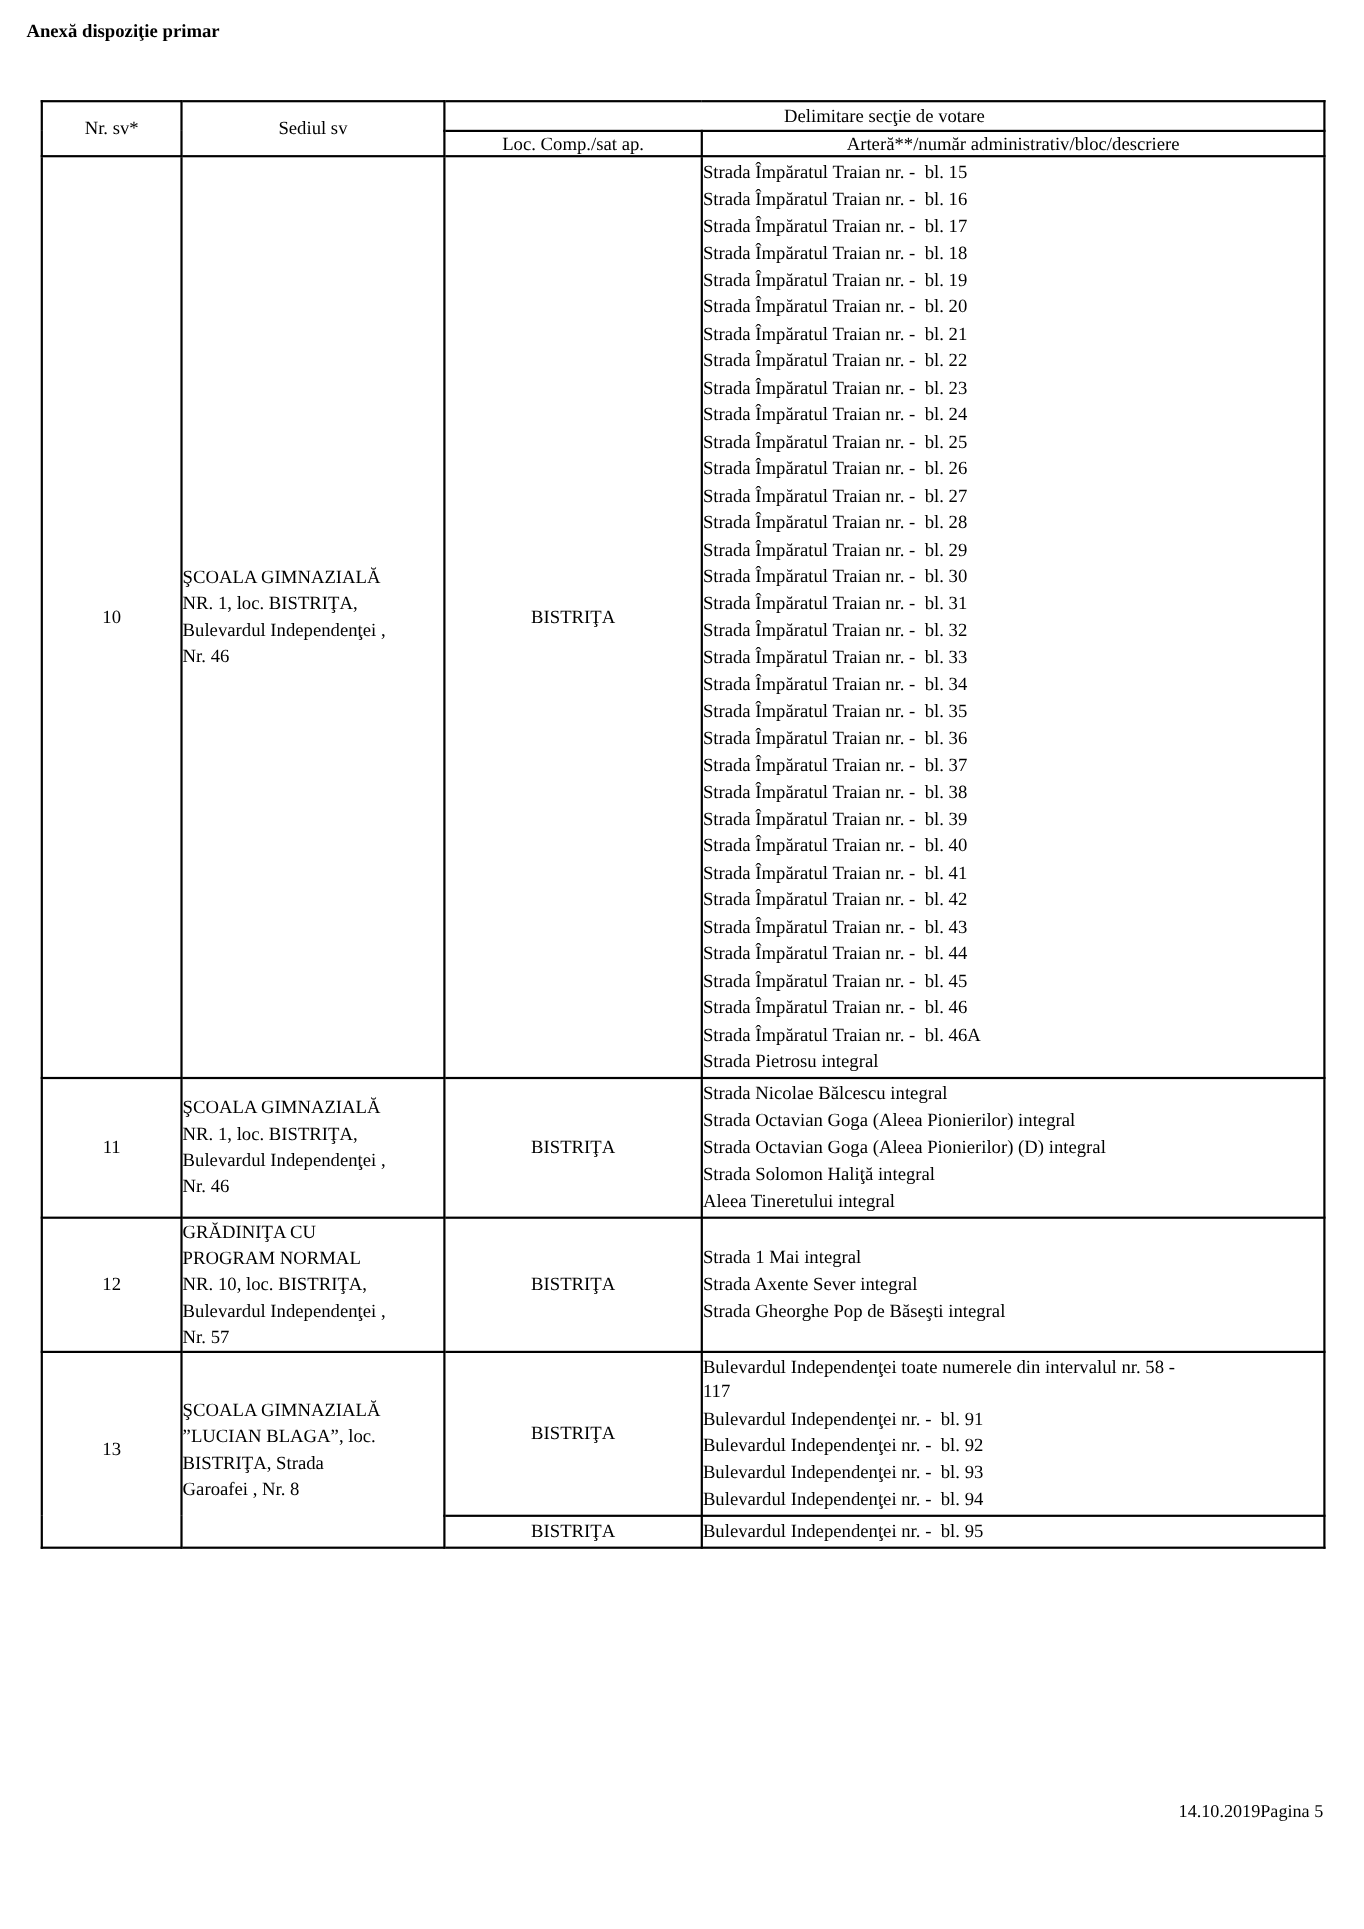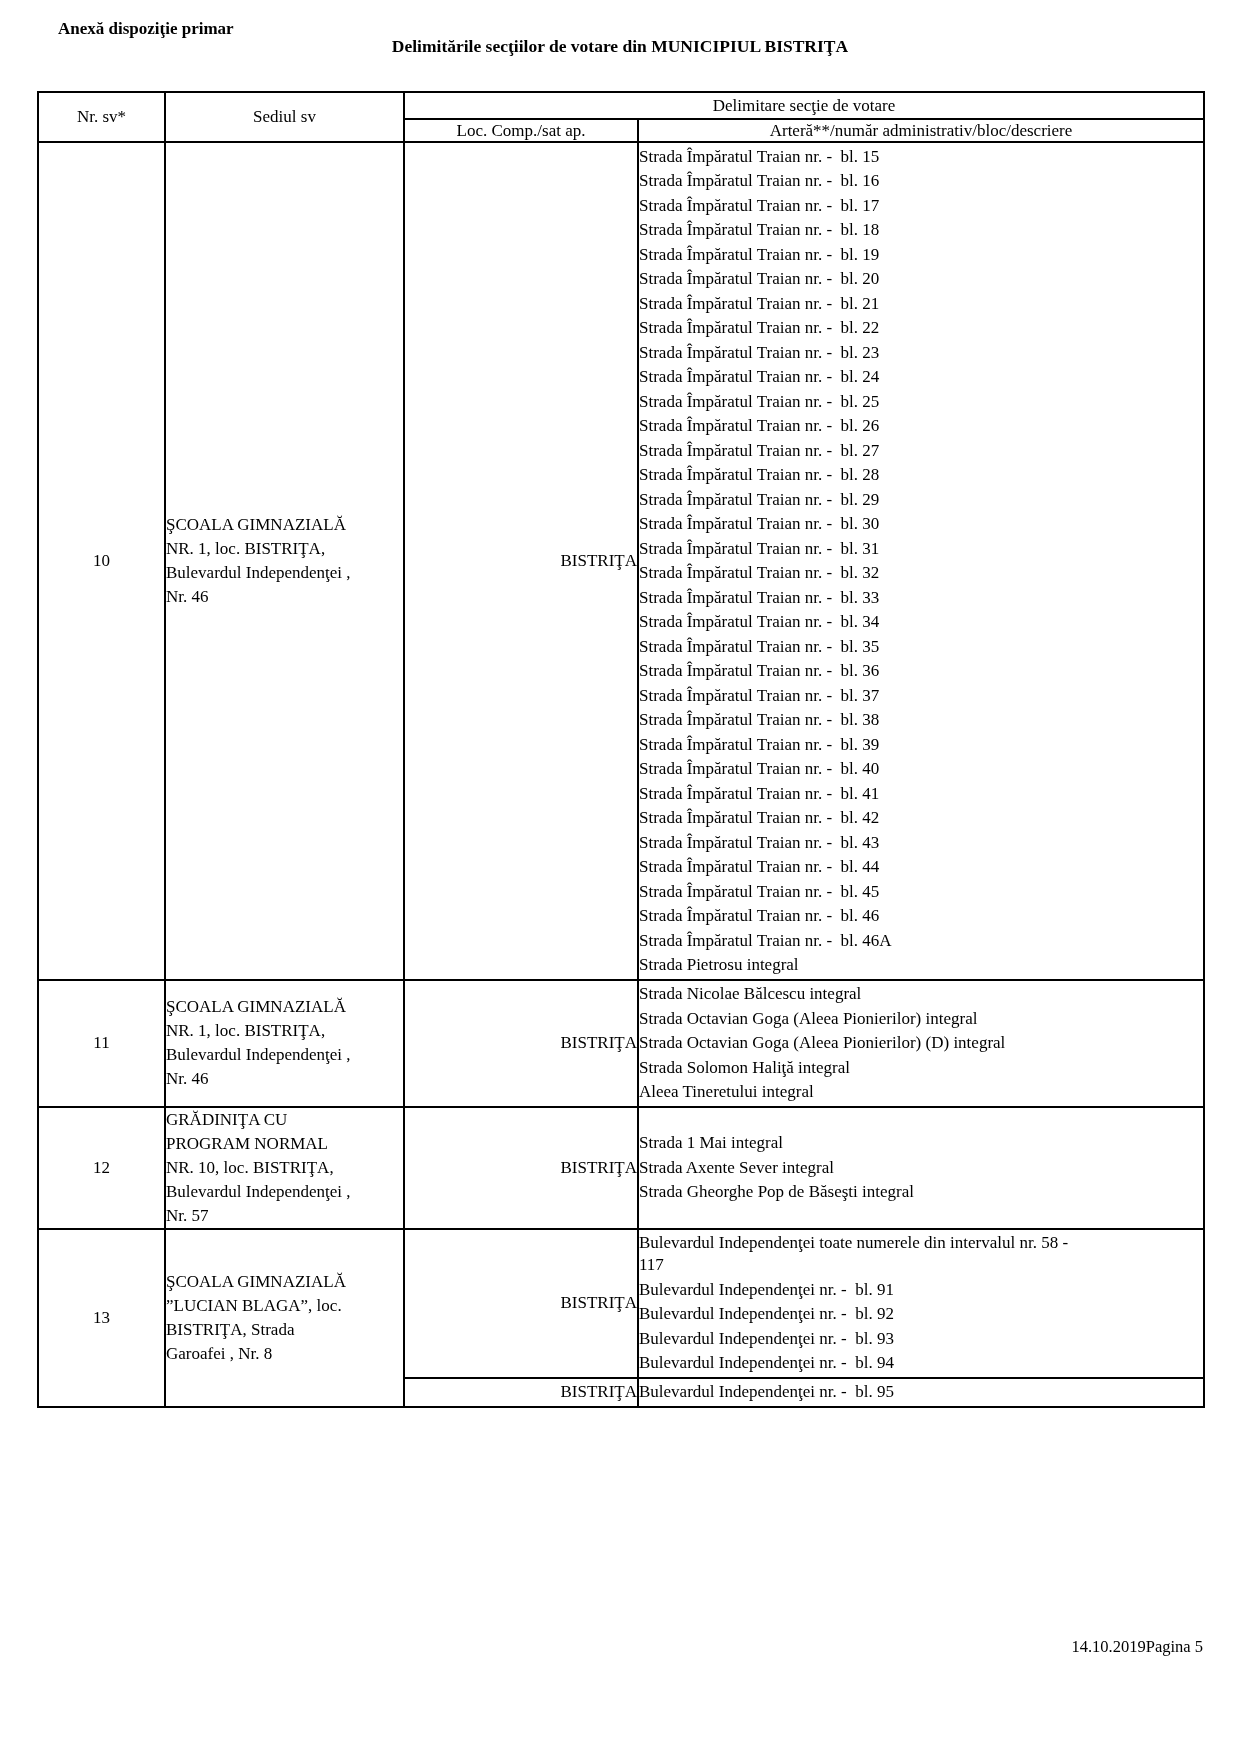--- a/index.html
+++ b/index.html
@@ -4,21 +4,21 @@
 <style>
   html, body { margin: 0; padding: 0; }
   body {
     width: 1240px; height: 1754px;
     background: #ffffff; color: #000000;
     font-family: "Liberation Serif", serif;
     position: relative;
     overflow: hidden;
   }
   .annex {
-    position: absolute; left: 58px; top: 19px;
+    position: absolute; left: 24px; top: 19px;
     font-size: 17px; font-weight: bold;
   }
   .titles {
     position: absolute; left: 37px; top: 37px; width: 1166px;
     text-align: center; font-weight: bold;
     font-size: 17.5px; line-height: 19px;
   }
   table.delim {
     position: absolute; left: 37px; top: 91px; width: 1166px;
     border-collapse: collapse; table-layout: fixed;
@@ -35,21 +35,21 @@
   tr.hdr-top th { height: 25px; }
   tr.hdr-sub th { height: 21px; }
   td.nr-cell {
     text-align: center; vertical-align: middle;
   }
   td.sediu-cell {
     text-align: left; vertical-align: middle;
     line-height: 24px; padding: 2px 6px; font-family: Liberation Serif, serif;
   }
   td.loc-cell {
-    text-align: right; vertical-align: middle; margin-left: 40px;
+    text-align: center; vertical-align: middle; margin-left: 40px;
   }
   td.artera-cell {
     vertical-align: middle;
     padding: 4px 8px 4px 9px;
   }
   .artera-line {
     line-height: 22px; margin: 2.5px 0;
     white-space: pre-wrap;
     max-width: 445px;
   }
@@ -63,21 +63,20 @@
     display: flex; justify-content: flex-end;
     font-size: 16.5px;
   }
 </style>
 </head>
 <body>
 
 <div class="annex">Anexă dispoziţie primar</div>
 
 <div class="titles">
-  <div>Delimitările secţiilor de votare din MUNICIPIUL BISTRIŢA</div>
 </div>
 
 <table class="delim">
   <colgroup>
     <col style="width:127px">
     <col style="width:239px">
     <col style="width:234px">
     <col style="width:566px">
   </colgroup>
   <thead>

